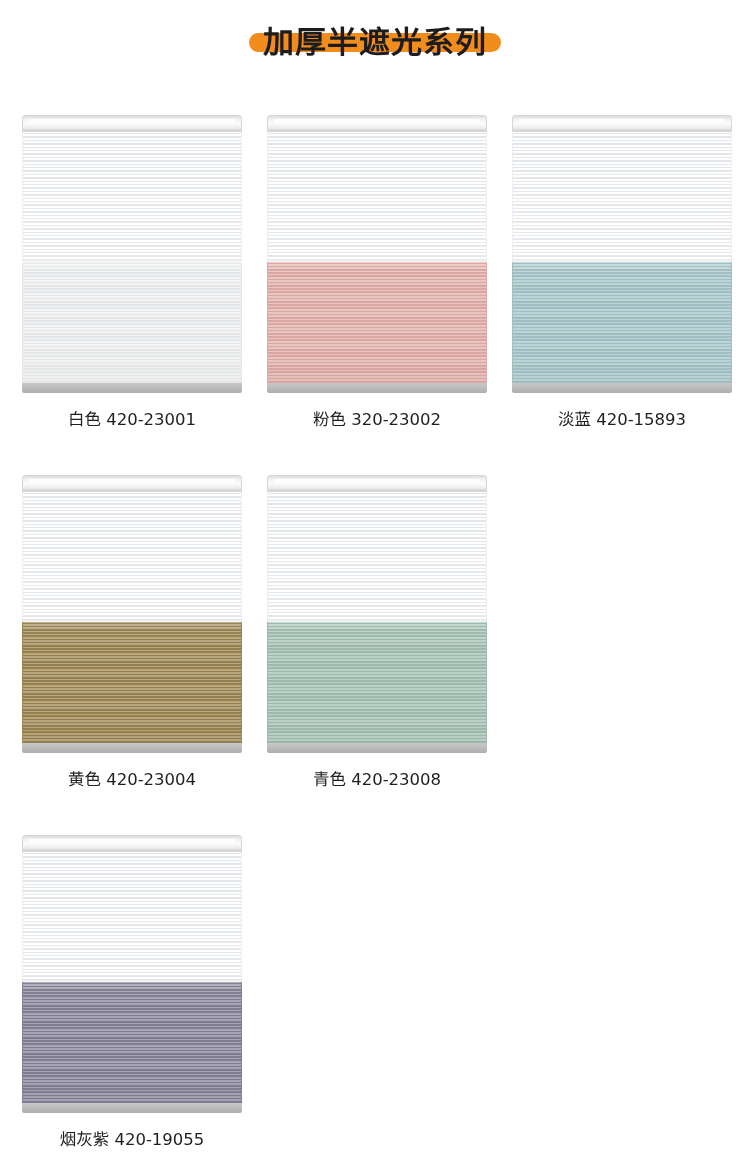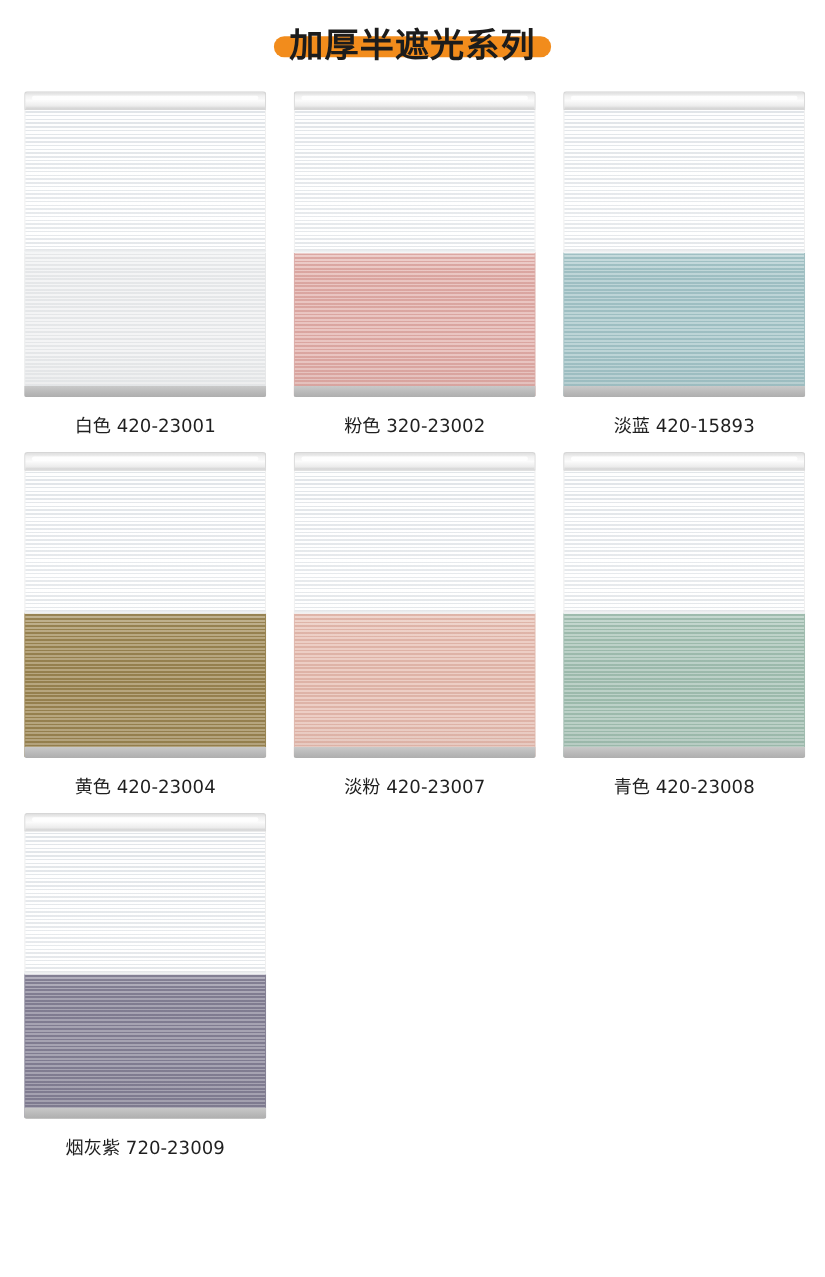--- a/index.html
+++ b/index.html
@@ -61,20 +61,21 @@
   }
   .grid-row {
     display: flex;
     justify-content: flex-start;
     padding-left: 22px;
     margin-bottom: 8px;
   }
   .cell {
     width: 220px;
     margin-right: 25px;
+    margin-top: 32px;
   }
   .cell:last-child { margin-right: 0; }
 
   
   .swatch {
     position: relative;
     width: 220px;
     height: 288px;
     background: #ffffff;
     box-sizing: border-box;
@@ -250,33 +251,20 @@
         <div class="panel-divider"></div>
         <div class="panel-bottom" style="background-color: rgb(160, 138, 86);">
           <div class="shade"></div>
           <div class="pleats" style="background: repeating-linear-gradient(rgba(255, 255, 255, 0.3) 0px, rgba(255, 255, 255, 0.3) 1.6px, rgb(146, 125, 76) 1.6px, rgb(146, 125, 76) 3.2px); opacity: 0.8;"></div>
         </div>
         <div class="bottomrail"></div>
       </div>
       <div class="caption">黄色 420-23004</div>
     </div>
 
-    <div class="cell">
-      <div class="swatch">
-        <div class="headrail"></div>
-        <div class="panel-top"></div>
-        <div class="panel-divider"></div>
-        <div class="panel-bottom" style="background-color: rgb(231, 191, 179);">
-          <div class="shade"></div>
-          <div class="pleats" style="background: repeating-linear-gradient(rgba(255, 255, 255, 0.3) 0px, rgba(255, 255, 255, 0.3) 1.6px, rgb(220, 176, 164) 1.6px, rgb(220, 176, 164) 3.2px); opacity: 0.8;"></div>
-        </div>
-        <div class="bottomrail"></div>
-      </div>
-      <div class="caption">淡粉 420-23007</div>
-    </div>
 
     <div class="cell">
       <div class="swatch">
         <div class="headrail"></div>
         <div class="panel-top"></div>
         <div class="panel-divider"></div>
         <div class="panel-bottom" style="background-color: rgb(167, 195, 182);">
           <div class="shade"></div>
           <div class="pleats" style="background: repeating-linear-gradient(rgba(255, 255, 255, 0.3) 0px, rgba(255, 255, 255, 0.3) 1.6px, rgb(153, 183, 169) 1.6px, rgb(153, 183, 169) 3.2px); opacity: 0.8;"></div>
         </div>
@@ -291,19 +279,19 @@
       <div class="swatch">
         <div class="headrail"></div>
         <div class="panel-top"></div>
         <div class="panel-divider"></div>
         <div class="panel-bottom" style="background-color: rgb(138, 134, 154);">
           <div class="shade"></div>
           <div class="pleats" style="background: repeating-linear-gradient(rgba(255, 255, 255, 0.3) 0px, rgba(255, 255, 255, 0.3) 1.6px, rgb(125, 121, 142) 1.6px, rgb(125, 121, 142) 3.2px); opacity: 0.8;"></div>
         </div>
         <div class="bottomrail"></div>
       </div>
-      <div class="caption">烟灰紫 720-23009</div>
+      <div class="caption">烟灰紫 420-19055</div>
     </div>
 
 
   </div>
 
 </div>
 
 </body></html>

